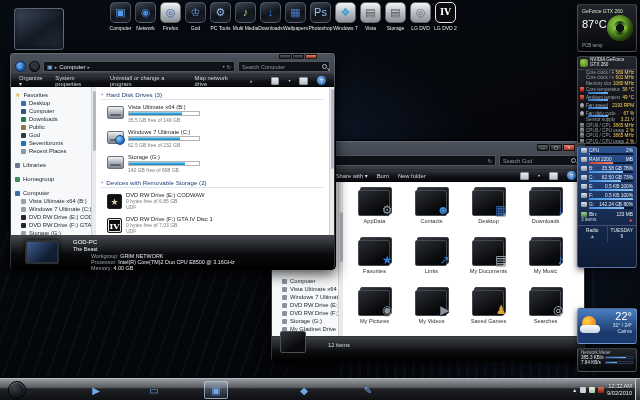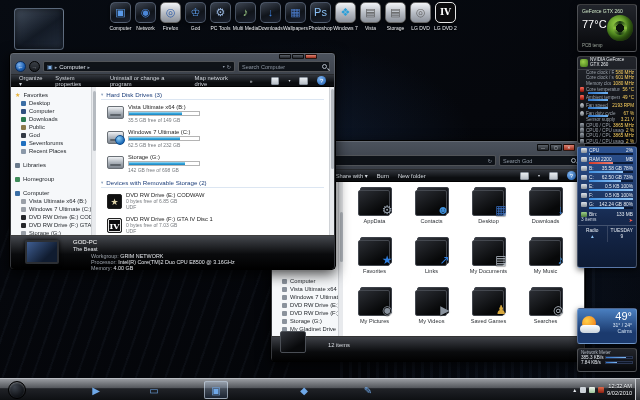--- a/index.html
+++ b/index.html
@@ -681,21 +681,21 @@
     <div class="dl" style="left:62px;top:3px;font-size:6px;color:#fff">GOD-PC</div>
     <div class="dl" style="left:62px;top:10px">The Beast</div>
     <div class="dl" style="left:80px;top:17px"><span class="dlab">Workgroup:</span> <span>GRIM NETWORK</span></div>
     <div class="dl" style="left:80px;top:23px"><span class="dlab">Processor:</span> <span>Intel(R) Core(TM)2 Duo CPU E8500 @ 3.16GHz</span></div>
     <div class="dl" style="left:80px;top:29px"><span class="dlab">Memory:</span> <span>4.00 GB</span></div>
   </div>
 </div>
 
 <div class="gad gput">
   <div class="ti">GeForce GTX 260</div>
-  <div class="tm">77°C</div>
+  <div class="tm">87°C</div>
   <div class="sub">PCB temp</div>
   <div class="nvlogo"></div>
 </div>
 
 <div class="gad nvp">
   <div class="nvhead">
     <span class="nvmark"></span>
     <span class="nvmodel">NVIDIA GeForce GTX 260</span>
   </div>
 
@@ -867,21 +867,21 @@
     <div class="mcell">
       <div>TUESDAY</div>
       <div>9</div>
     </div>
   </div>
 </div>
 
 <div class="gad weather">
   <div class="sun"></div>
   <div class="cloud"></div>
-  <div class="wtemp">49°</div>
+  <div class="wtemp">22°</div>
   <div class="wrange">31° / 24°</div>
   <div class="wcity">Cairns</div>
 </div>
 
 <div class="gad netm">
   <div class="nmtitle">Network Meter</div>
 
     <div class="nmrow">
       <span class="v">385.3 KB/s</span>
       <div class="nmbar">

